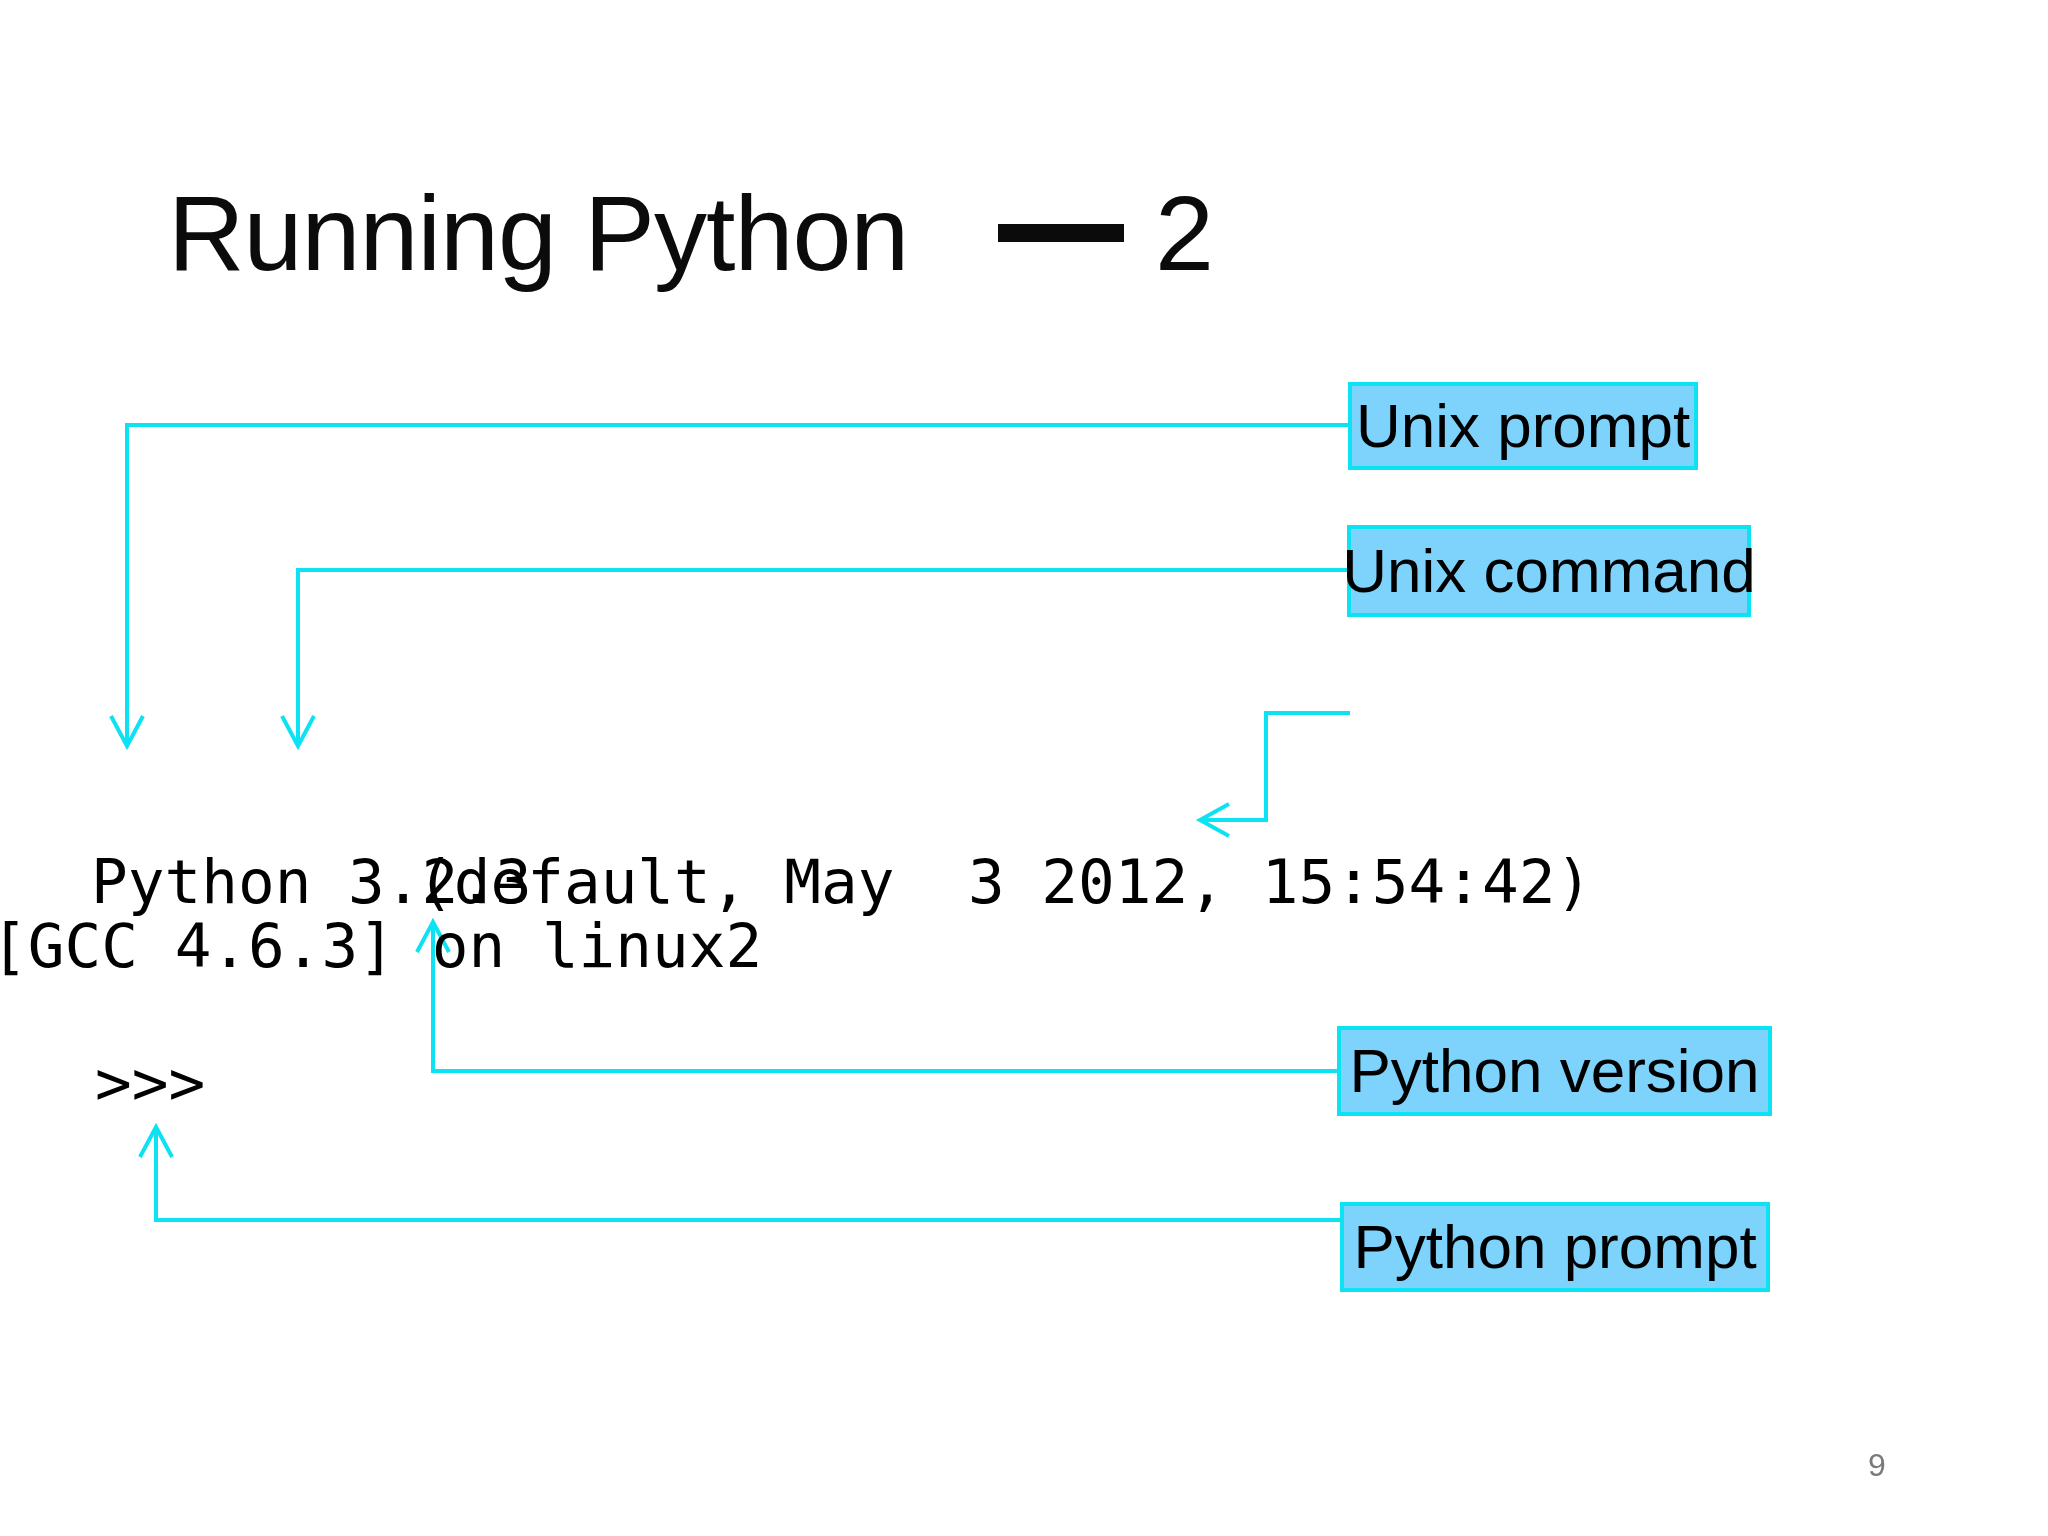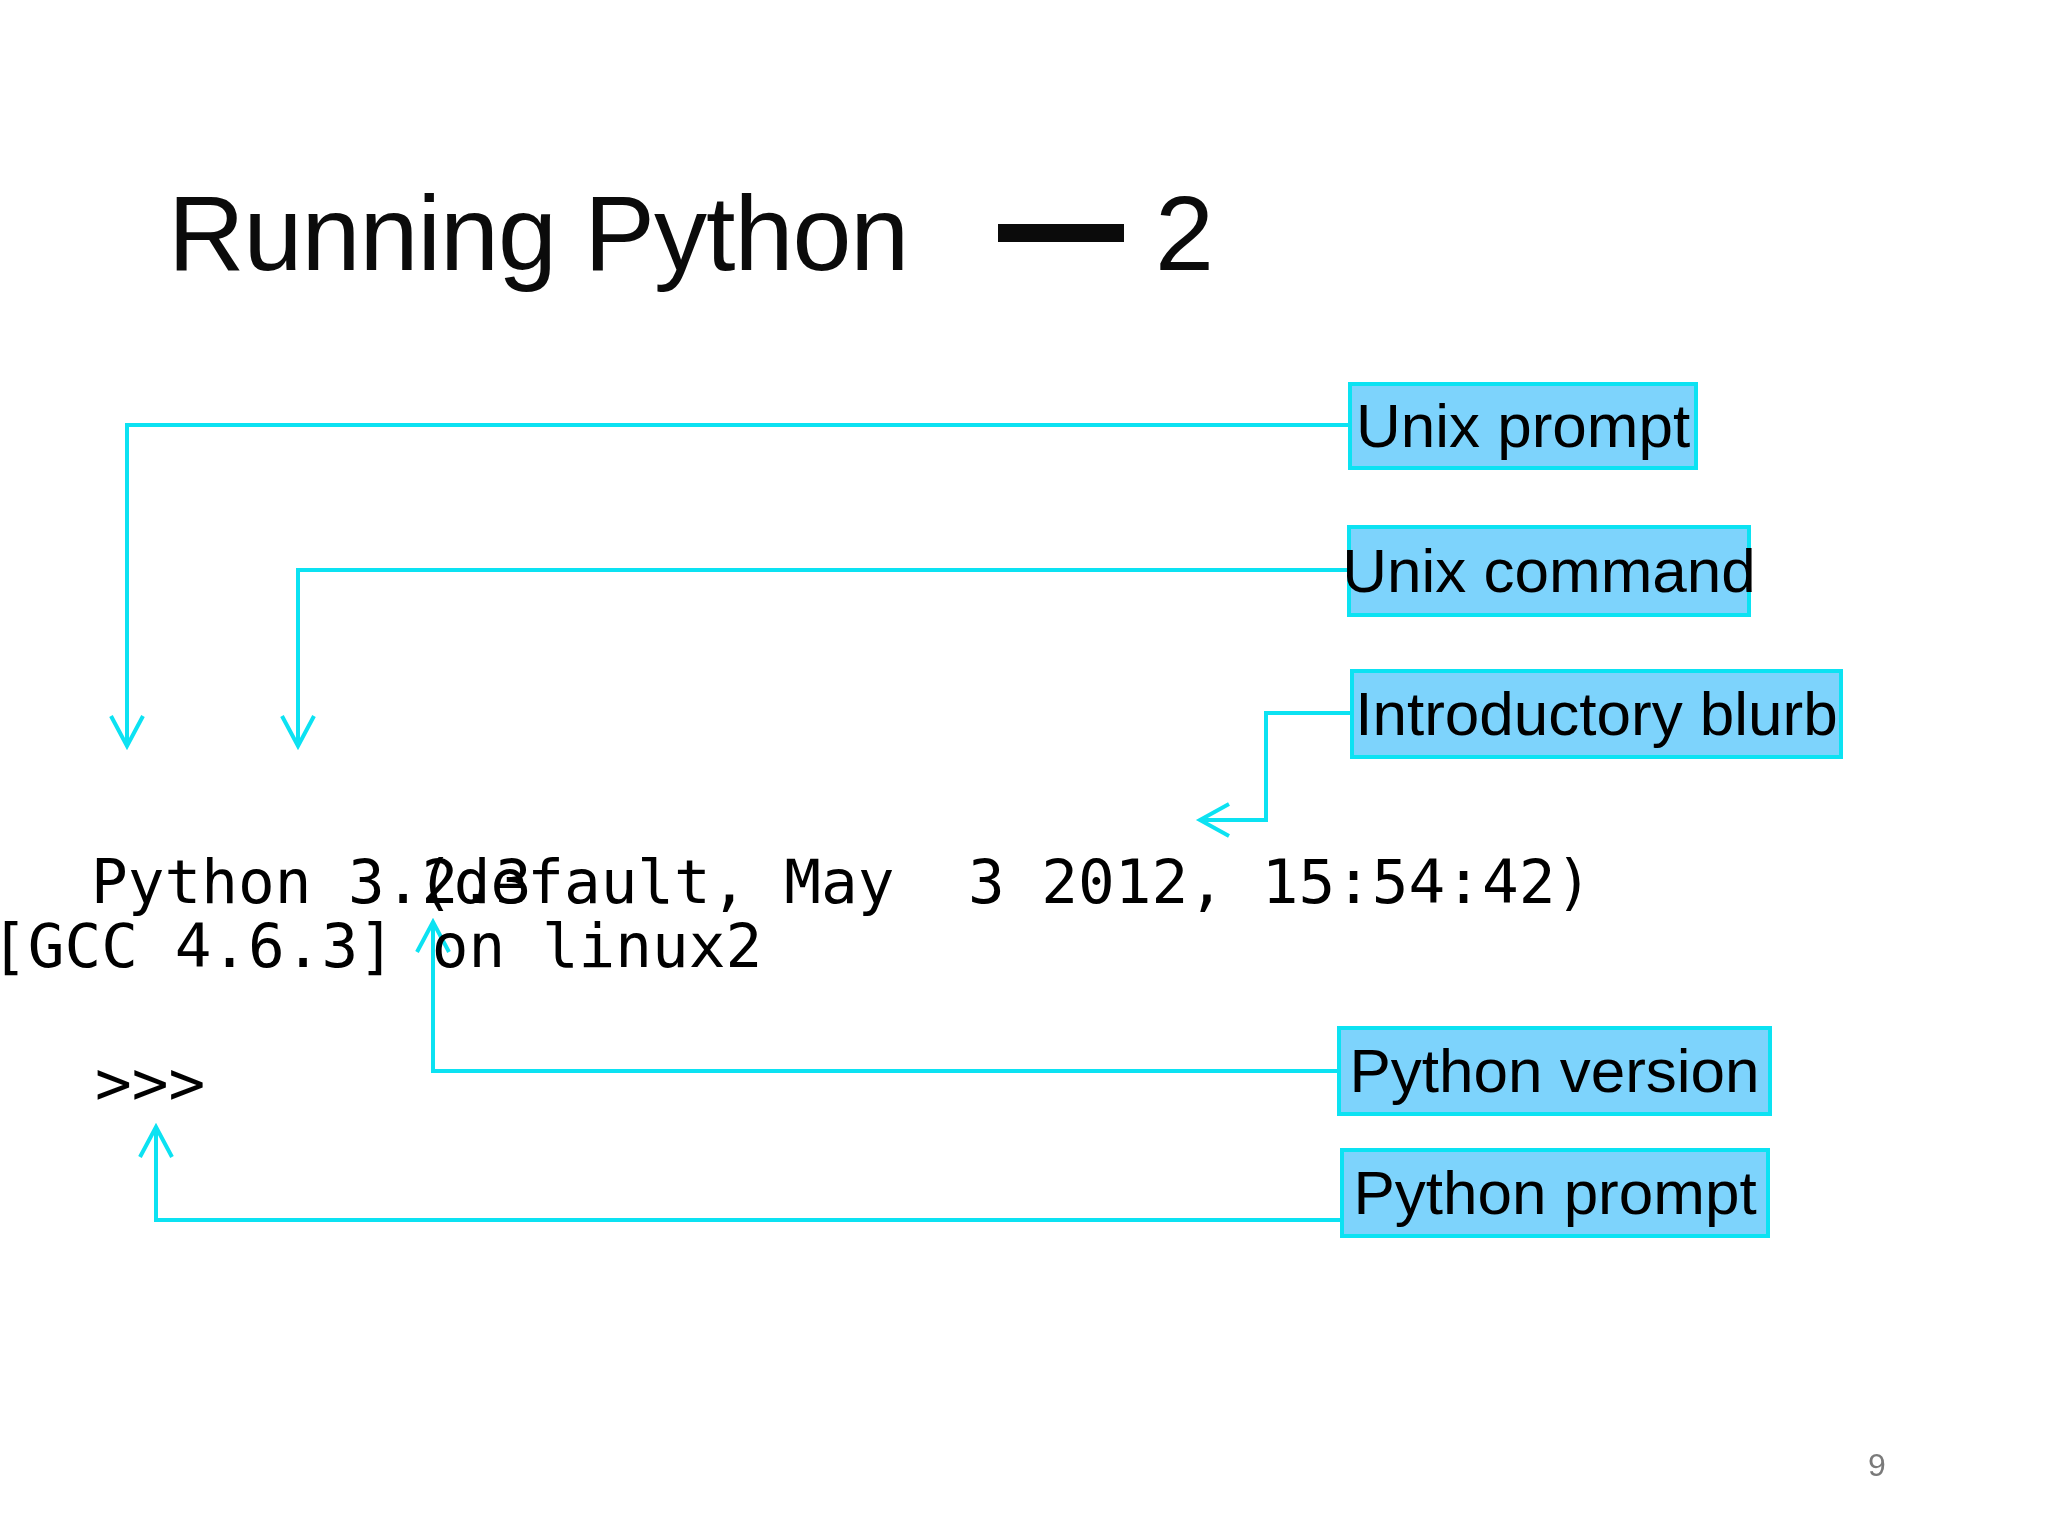--- a/index.html
+++ b/index.html
@@ -69,21 +69,21 @@
     box-sizing: border-box;
     font-size: 62px;
     line-height: 1;
     white-space: nowrap;
     color: #000000;
   }
   .callout-unix-prompt    { left: 1348px; top: 382px;  width: 350px; height: 88px; }
   .callout-unix-command   { left: 1347px; top: 525px;  width: 404px; height: 92px; }
   .callout-intro-blurb    { left: 1350px; top: 669px;  width: 493px; height: 90px; }
   .callout-python-version { left: 1337px; top: 1026px; width: 435px; height: 90px; }
-  .callout-python-prompt  { left: 1340px; top: 1148px; width: 430px; height: 90px; }
+  .callout-python-prompt  { left: 1340px; top: 1202px; width: 430px; height: 90px; }
   
   .mono {
     position: absolute;
     font-family: "DejaVu Sans Mono", "Liberation Mono", monospace;
     font-size: 61px;
     line-height: 1;
     white-space: pre;
     color: #000000;
   }
   .term-line1  { left: 100px; top: 786px; }
@@ -140,23 +140,20 @@
       </g>
     </g>
   </svg>
 
   <div class="callout callout-unix-prompt">
     <span>Unix prompt</span>
   </div>
   <div class="callout callout-unix-command">
     <span>Unix command</span>
   </div>
-  <div class="callout callout-intro-blurb">
-    <span>Introductory blurb</span>
-  </div>
   <div class="callout callout-python-version">
     <span>Python version</span>
   </div>
   <div class="callout callout-python-prompt">
     <span>Python prompt</span>
   </div>
 
   <div class="mono term-line2a">Python 3.2.3</div>
   <div class="mono term-line2b">(default, May  3 2012, 15:54:42)</div>
   <div class="mono term-line3">[GCC 4.6.3] on linux2</div>

